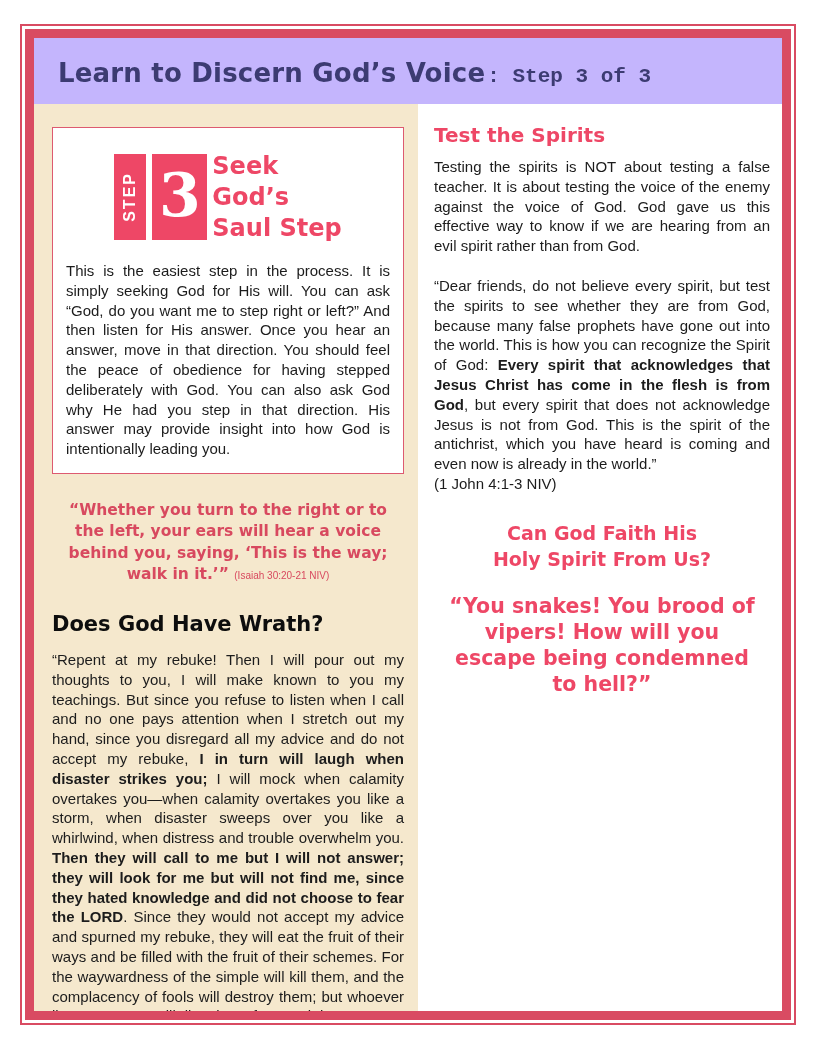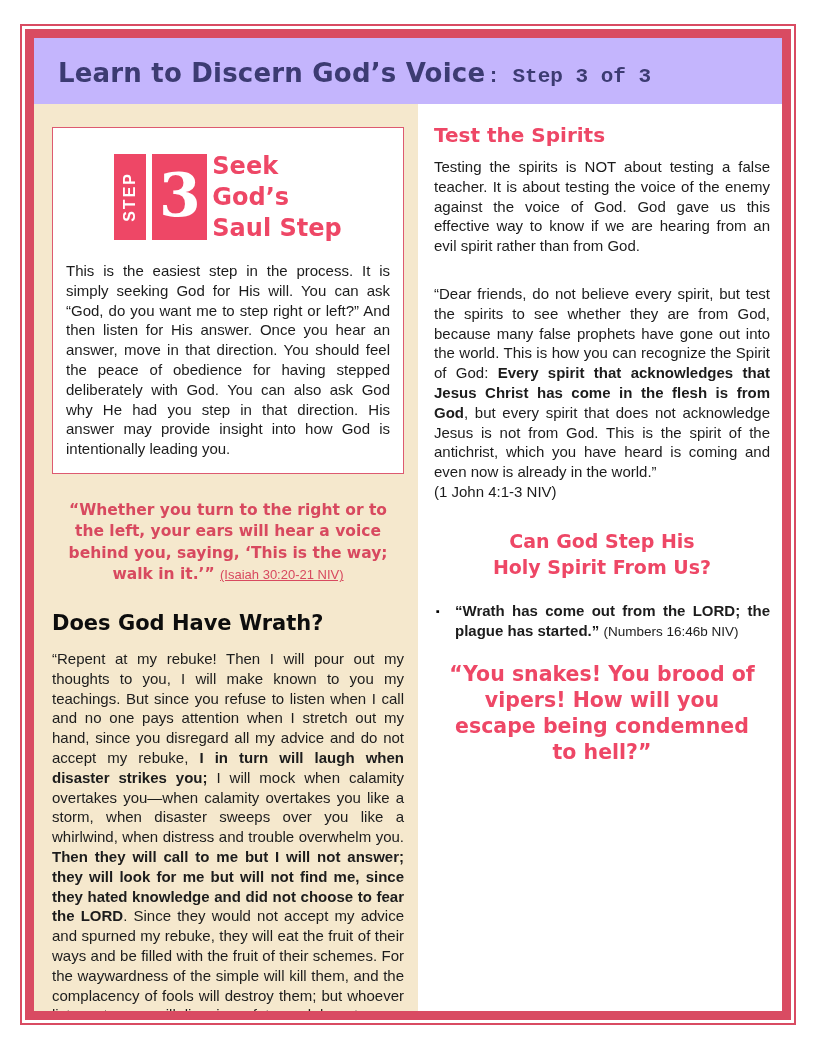--- a/index.html
+++ b/index.html
@@ -38,28 +38,28 @@
   .step-label{writing-mode:vertical-rl;transform:rotate(180deg);color:#fff;font-weight:700;font-size:16px;letter-spacing:2px;}
   .step-num-box{width:55px;margin-left:6px;background:var(--pink);display:flex;align-items:center;justify-content:center;
     color:#fff;font-family:"DejaVu Serif",serif;font-weight:700;font-size:60px;padding-bottom:4px;}
   .step-titles{margin-left:5px;display:flex;flex-direction:column;justify-content:center;
     color:var(--pink);font-family:"DejaVu Sans",sans-serif;font-weight:800;font-size:24px;line-height:31px;}
   .body-text{font-size:15px;line-height:19.8px;text-align:justify;color:var(--ink);margin:0;}
   .b{font-weight:700;}
 
   .quote-pink{margin:26px 0 0;text-align:center;color:var(--crimson);
     font-family:"DejaVu Sans",sans-serif;font-weight:700;font-size:15.5px;line-height:21.5px;padding:0 2px;}
-  .quote-pink .cite{font-family:"Liberation Sans",sans-serif;font-weight:400;font-size:13px;text-decoration:underline;}
+  .quote-pink .cite{font-family:"Liberation Sans",sans-serif;font-weight:400;font-size:10px;}
 
   .wrath-heading{margin:25px 0 14px;font-family:"DejaVu Sans",sans-serif;font-weight:800;font-size:21px;color:#0d0d0d;}
   .wrath-body{margin-top:11px;}
 
   .ts-heading{margin:6px 0 0;font-family:"DejaVu Sans",sans-serif;font-weight:800;font-size:20px;color:var(--pink);}
   .para{margin-top:10px;}
-  .para + .para{margin-top:28px;}
+  .para + .para{margin-top:20px;}
 
   .center-heading{margin:26px 0 0;text-align:center;color:var(--pink);
     font-family:"DejaVu Sans",sans-serif;font-weight:800;font-size:19px;line-height:26px;}
 
   .bullets{list-style:none;margin:21px 0 0;padding:0;}
   .bullets li{position:relative;padding-left:21px;margin-bottom:17px;
     font-size:15px;line-height:19.8px;text-align:justify;color:var(--ink);}
   .bullets li::before{content:"▪";position:absolute;left:2px;top:1px;font-size:11px;color:#000;}
   .bullets .cite{font-weight:400;font-size:13.5px;}
 
@@ -104,24 +104,23 @@
         <p class="body-text wrath-body"><span>“Repent at my rebuke! Then I will pour out my thoughts to you, I will make known to you my teachings. But since you refuse to listen when I call and no one pays attention when I stretch out my hand, since you disregard all my advice and do not accept my rebuke, </span><span class="b">I in turn will laugh when disaster strikes you;</span><span> I will mock when calamity overtakes you—when calamity overtakes you like a storm, when disaster sweeps over you like a whirlwind, when distress and trouble overwhelm you. </span><span class="b">Then they will call to me but I will not answer; they will look for me but will not find me, since they hated knowledge and did not choose to fear the LORD</span><span>. Since they would not accept my advice and spurned my rebuke, they will eat the fruit of their ways and be filled with the fruit of their schemes. For the waywardness of the simple will kill them, and the complacency of fools will destroy them; but whoever listens to me will live in safety and be at ease, without fear of harm.”  (Proverbs 1:23-33 NIV)</span></p>
 
       </div>
 
       <div class="right-col">
 
         <h2 class="ts-heading">Test the Spirits</h2>
         <p class="body-text para">Testing the spirits is NOT about testing a false teacher. It is about testing the voice of the enemy against the voice of God.  God gave us this effective way to know if we are hearing from an evil spirit rather than from God.</p>
         <p class="body-text para"><span>“Dear friends, do not believe every spirit, but test the spirits to see whether they are from God, because many false prophets have gone out into the world. This is how you can recognize the Spirit of God: </span><span class="b">Every spirit that acknowledges that Jesus Christ has come in the flesh is from God</span><span>, but every spirit that does not acknowledge Jesus is not from God. This is the spirit of the antichrist, which you have heard is coming and even now is already in the world.”</span><br><span>(1 John 4:1-3  NIV)</span></p>
 
-        <h2 class="center-heading"><span>Can God Step His</span><br><span>Holy Spirit From Us?</span></h2>
+        <h2 class="center-heading"><span>Can God Faith His</span><br><span>Holy Spirit From Us?</span></h2>
 
         <ul class="bullets">
-          <li><span class="b">“Wrath has come out from the LORD; the plague has started.”</span><span> </span><span class="cite">(Numbers 16:46b NIV)</span></li>
         </ul>
 
         <p class="final-quote"><span>“You snakes! You brood of vipers! How will you escape being condemned to hell?”</span></p>
 
       </div>
     </div>
   </div>
 </div>
 
 </body></html>

